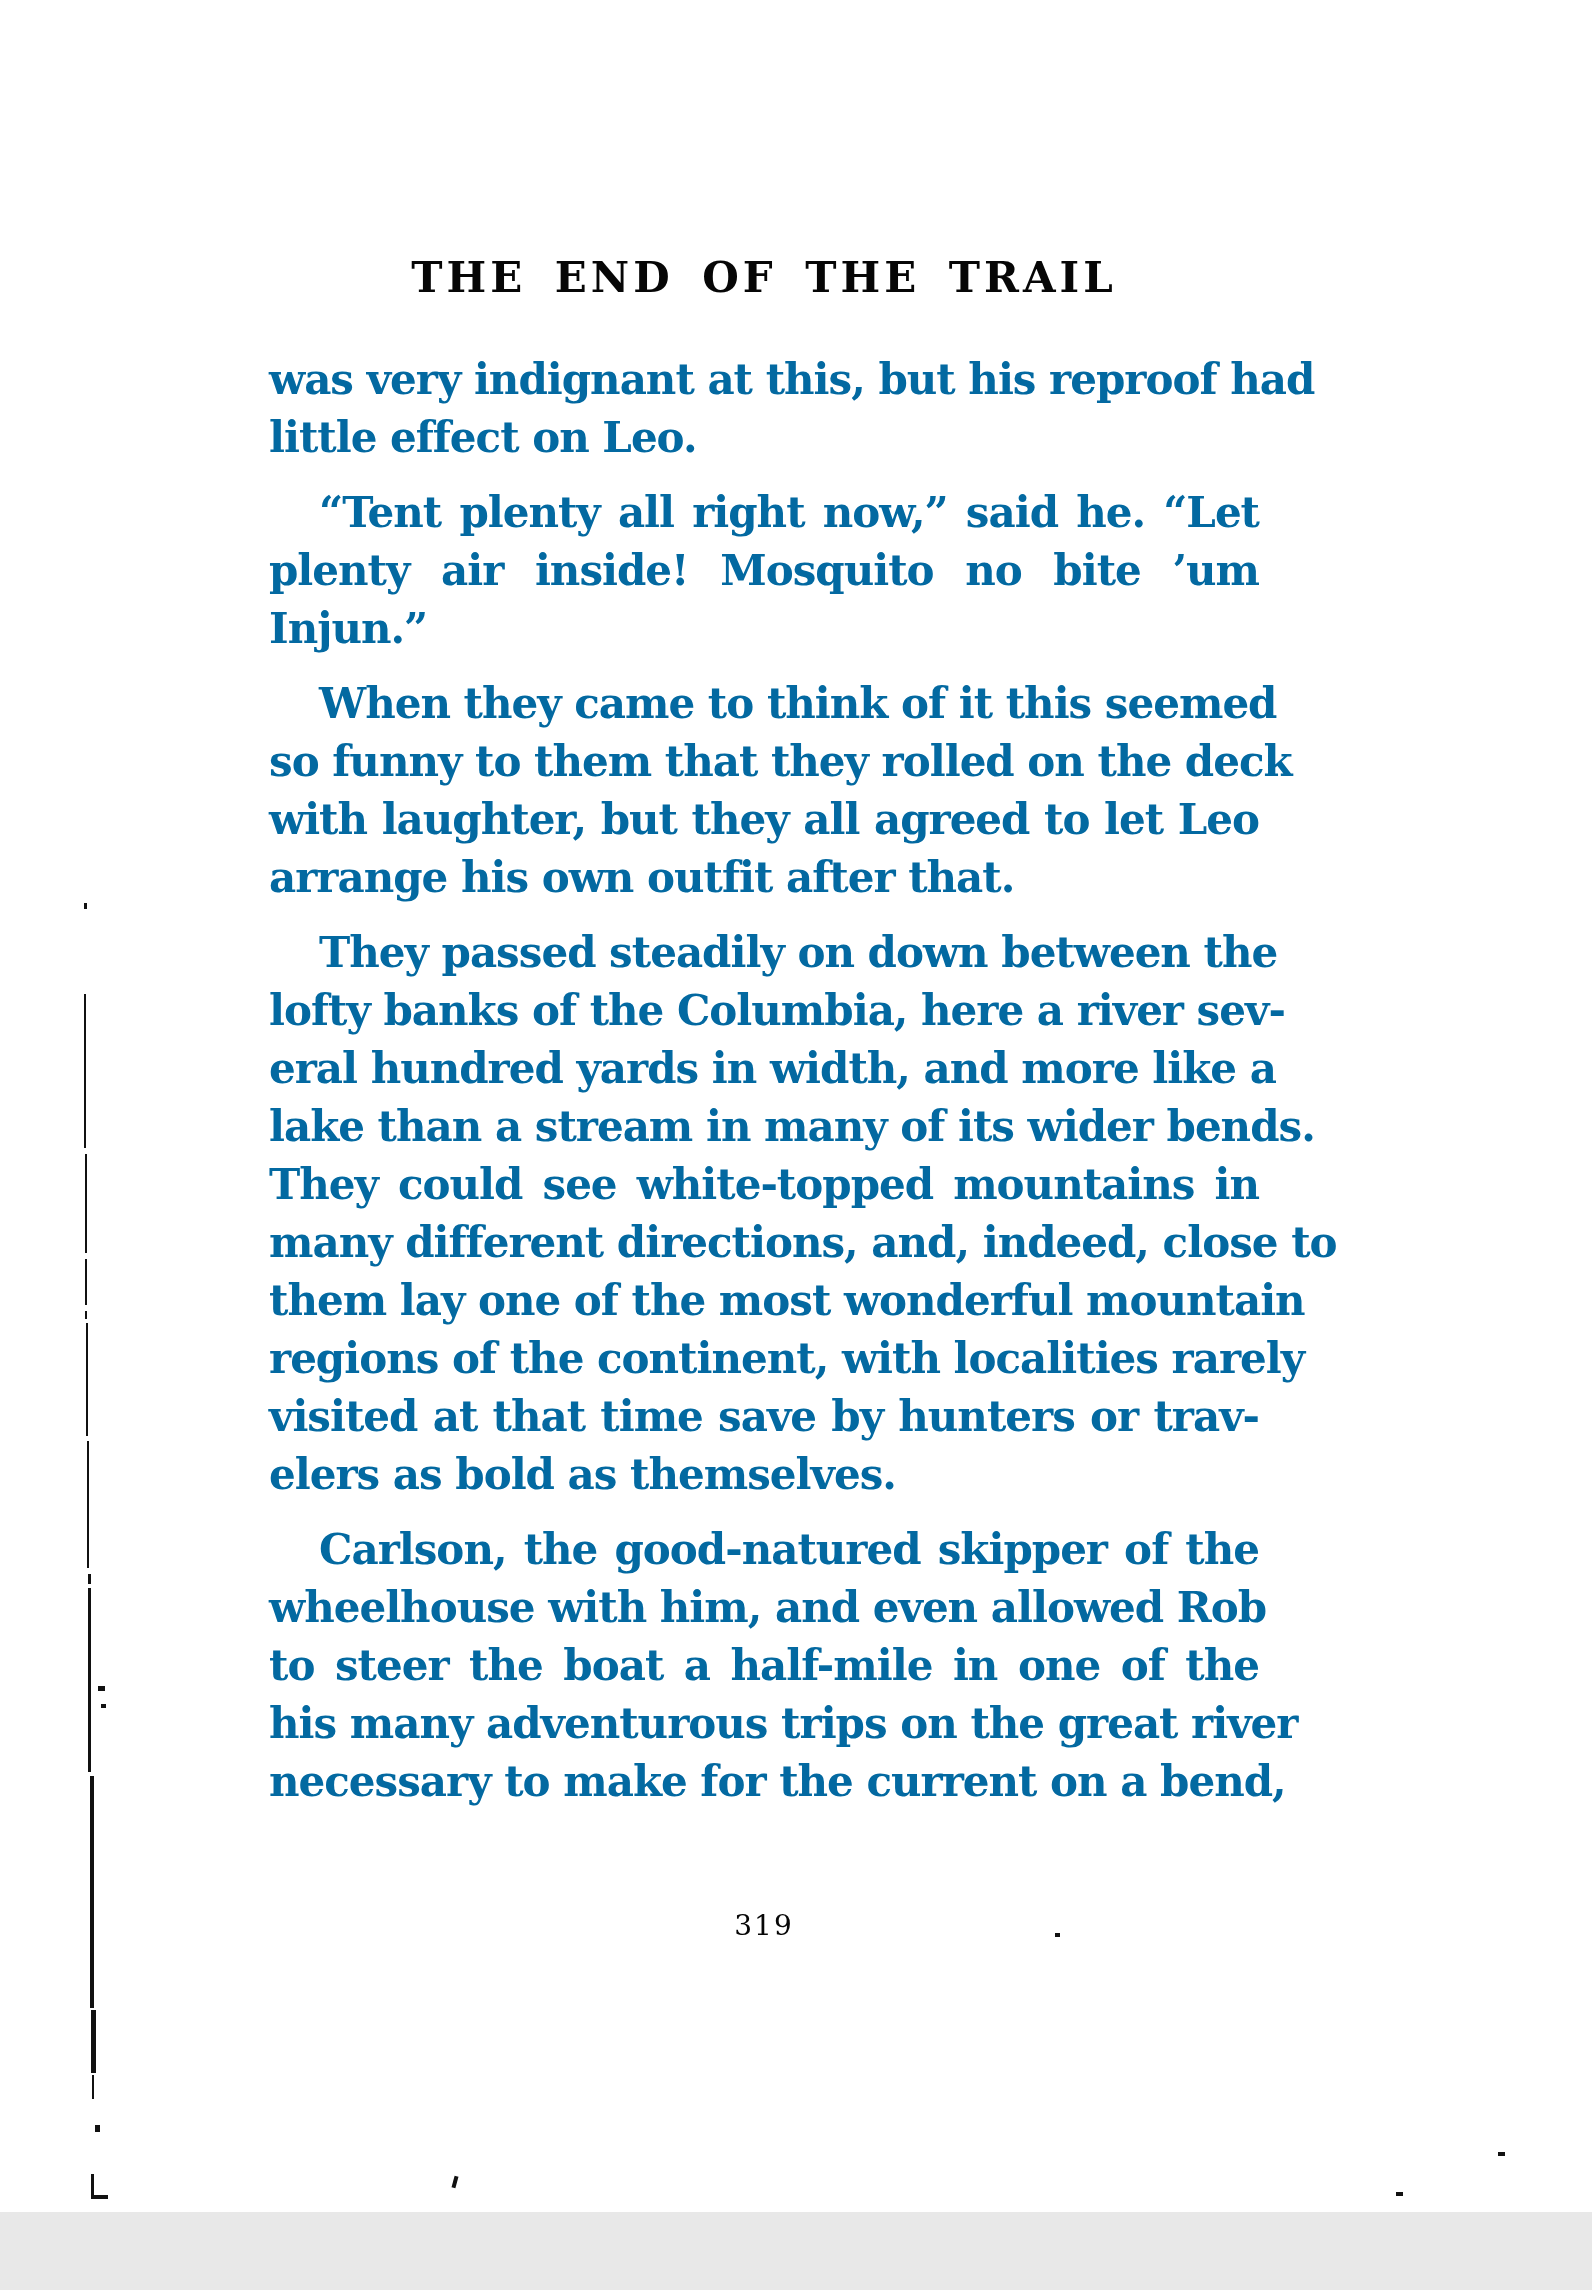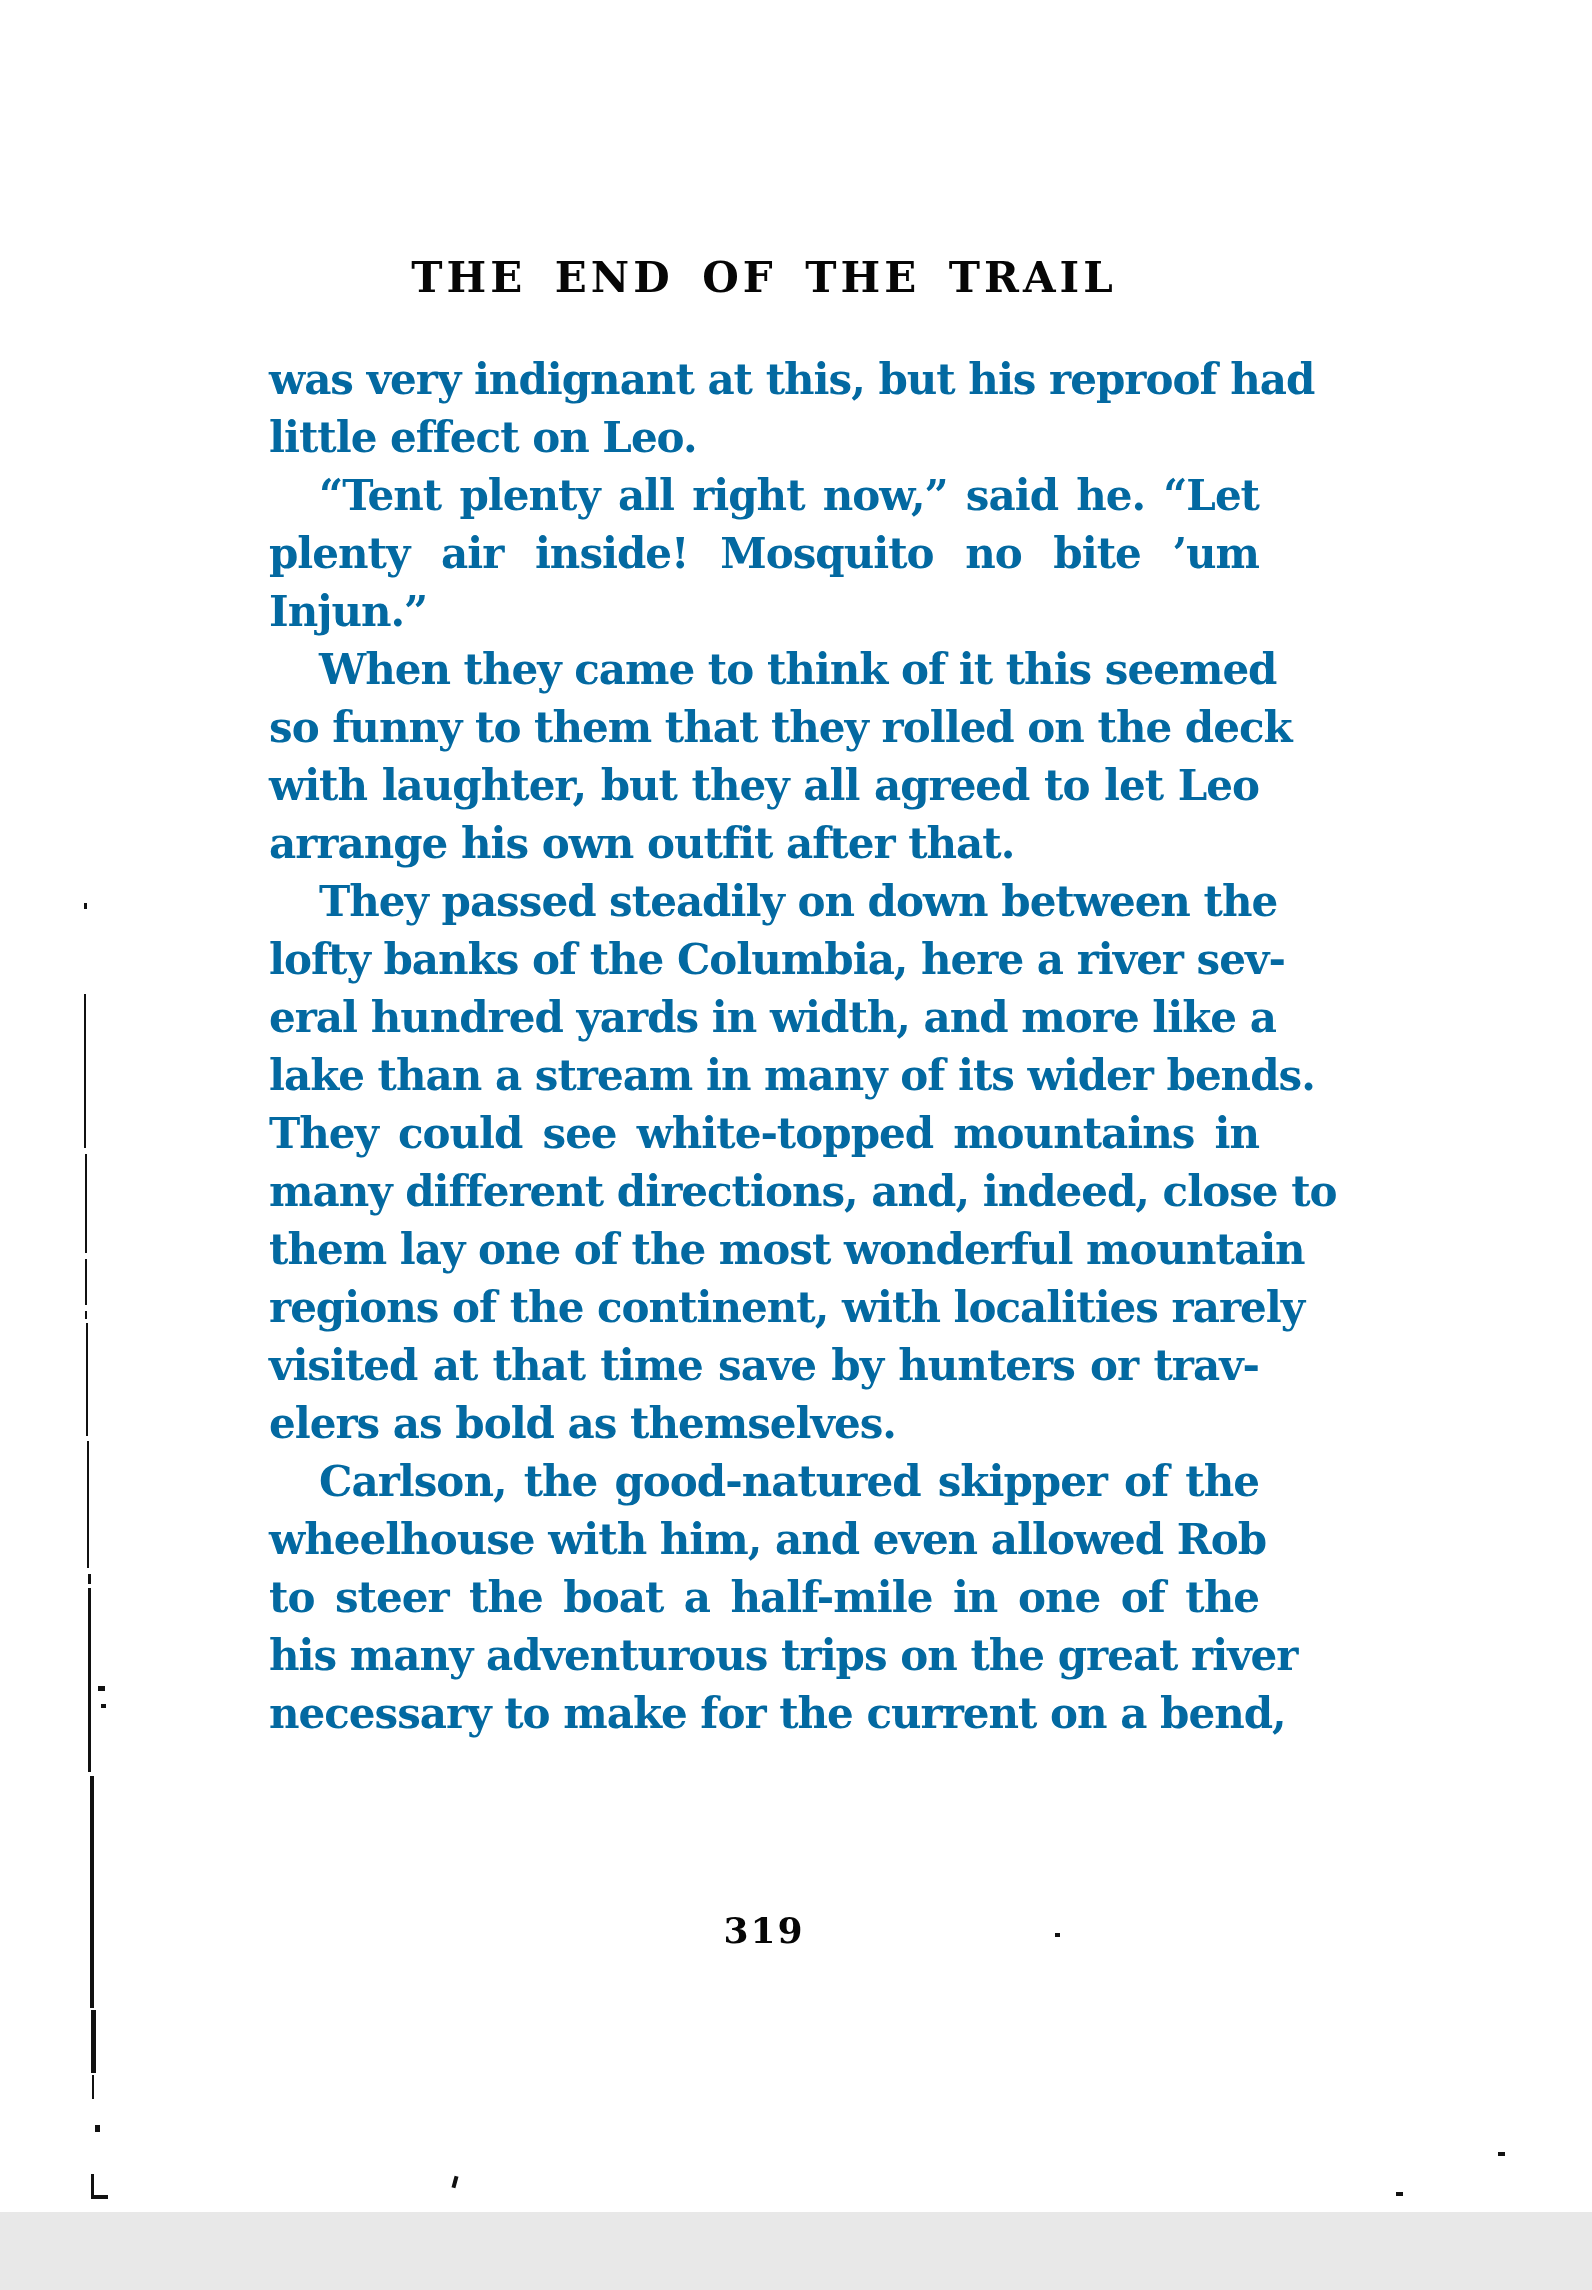--- a/index.html
+++ b/index.html
@@ -32,27 +32,28 @@
     text-align-last:justify;
     white-space:nowrap;
     color:#0369a1;
   }
   .text-line.para-end{
     text-align-last:left;
     white-space:normal;
   }
   .text-line.indent{
     text-indent:50px;
+    margin-top:17px;
   }
   .text-line .it{font-style:italic;}
   .page-number{
     position:absolute;
     left:269px;top:1909px;width:990px;
     text-align:center;
-    font-size:36px;font-weight:700;
+    font-size:28px;font-weight:400;
     letter-spacing:2px;
     color:#060606;
   }
   .scan-mark{
     position:absolute;
     background:#111111;
   }
 </style>
 </head>
 <body>

